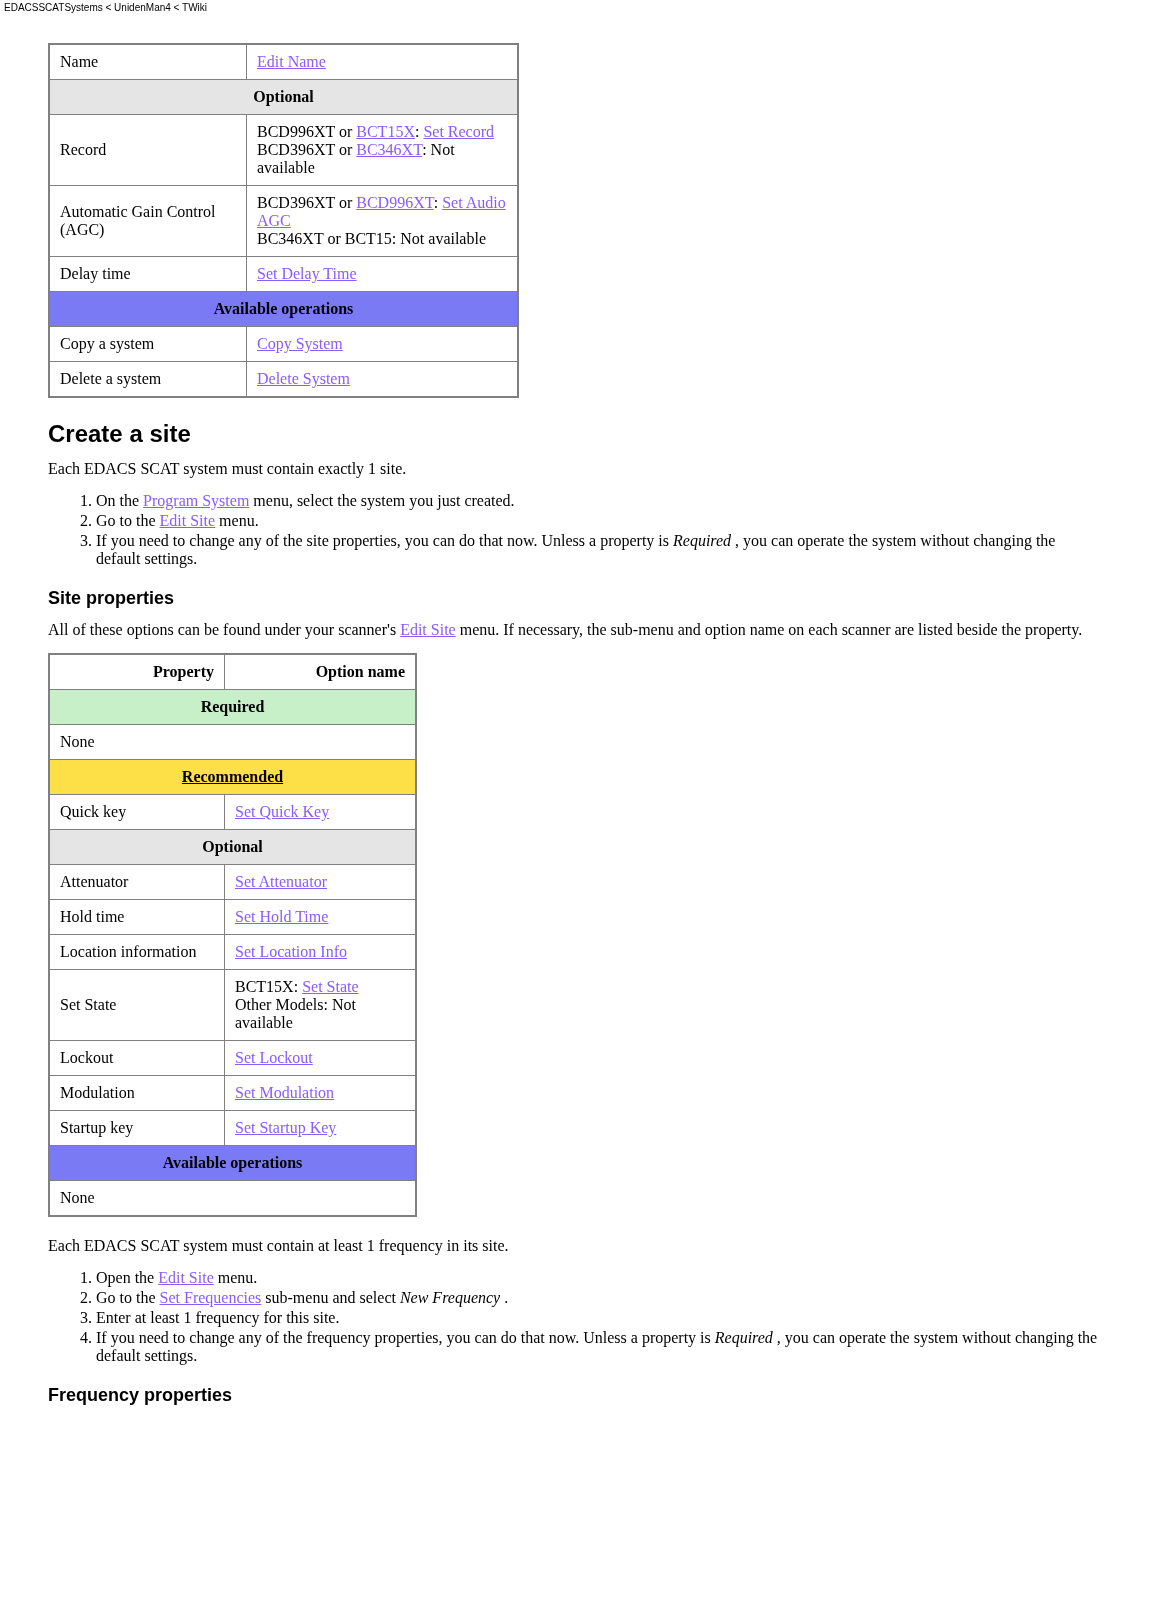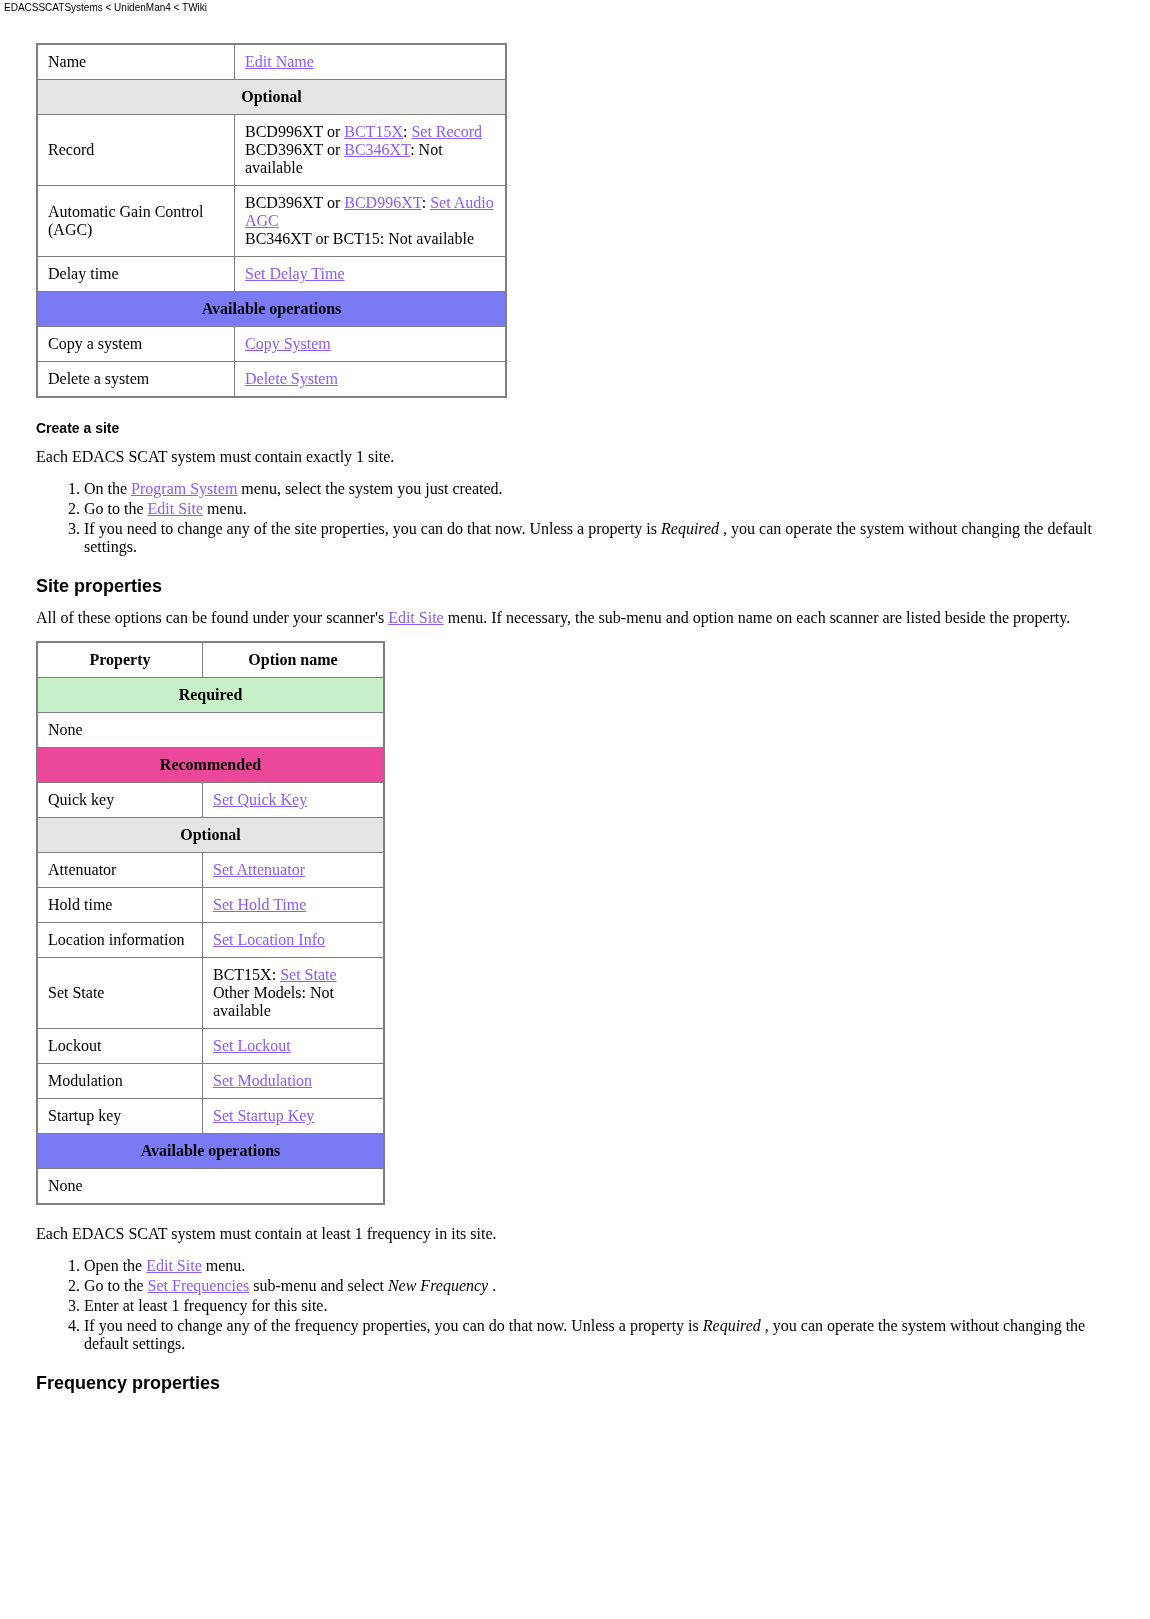--- a/index.html
+++ b/index.html
@@ -9,53 +9,54 @@
     font-size: 16px;
     color: #000;
     background: #fff;
   }
   .header-path {
     font-size: 10px;
     font-family: Arial, sans-serif;
     padding: 2px 4px;
   }
   .content {
-    margin: 0 36px;
+    margin: 0 48px;
   }
   table {
     border-collapse: collapse;
     border: 2px solid #808080;
     margin-bottom: 20px;
   }
   table td, table th {
     border: 1px solid #808080;
     padding: 8px 10px;
     vertical-align: middle;
     text-align: left;
     font-weight: normal;
   }
   table th.col-header {
-    text-align: center;
-    font-weight: bold;
+    text-align: right;
+    font-weight: bold;
+    padding-left: 20px;
   }
   .section-row td {
     text-align: center;
     font-weight: bold;
   }
   .row-required td { background: #c8f0c8; }
-  .row-recommended td { background: #ec4899; }
+  .row-recommended td { background: #fde047; text-decoration: underline; }
   .row-optional td { background: #e5e5e5; }
   .row-operations td { background: #7a7af5; }
   a {
     color: #8b5cf6;
     text-decoration: underline;
   }
   h2 {
     font-family: Arial, Helvetica, sans-serif;
-    font-size: 14px;
+    font-size: 24px;
     font-weight: bold;
     margin: 22px 0 12px 0;
   }
   h3 {
     font-family: Arial, Helvetica, sans-serif;
     font-size: 18px;
     font-weight: bold;
     margin: 20px 0 12px 0;
   }
   p { margin: 10px 0 14px 0; }

